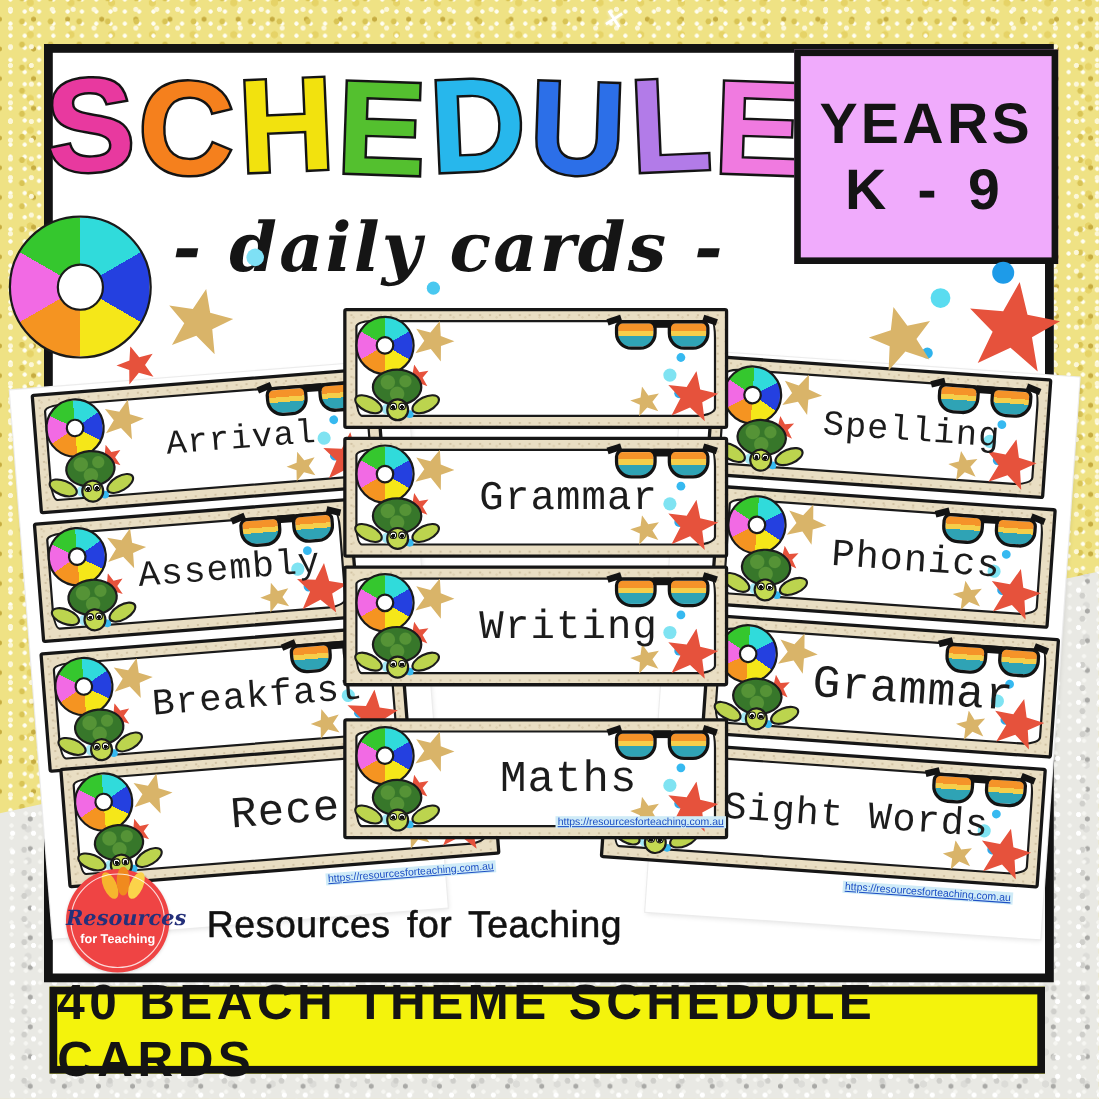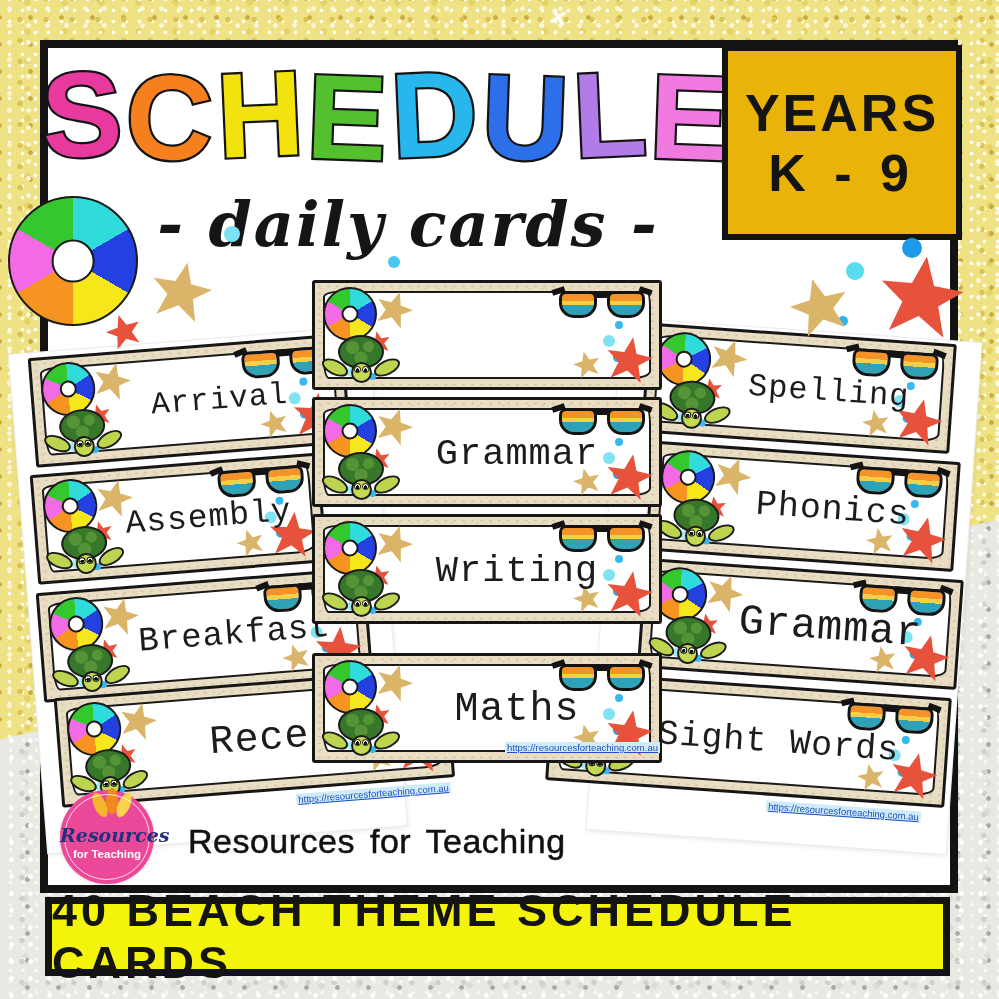--- a/index.html
+++ b/index.html
@@ -144,21 +144,21 @@
   .u-left{left:248px;top:740px;transform:rotate(-4.5deg);}
   .u-right{left:718px;top:758px;transform:rotate(4deg);}
 
   
   .big-ball{left:8px;top:196px;width:130px;height:130px;z-index:25;position:absolute;}
   .deco-dot{position:absolute;border-radius:50%;z-index:24;}
   .pd{position:absolute;z-index:24;}
 
   
   .logo{position:absolute;left:60px;top:790px;width:94px;height:94px;border-radius:50%;
-        background:#ec4899;z-index:40;box-shadow:0 1px 3px rgba(0,0,0,.15);}
+        background:#ef4444;z-index:40;box-shadow:0 1px 3px rgba(0,0,0,.15);}
   .logo .ring{position:absolute;inset:4px;border:1.6px solid rgba(255,255,255,.8);border-radius:50%;}
   .logo .petal{position:absolute;width:12px;height:26px;border-radius:50%;top:2px;}
   .logo .p1{left:34px;background:#F6B52E;transform:rotate(-24deg);}
   .logo .p2{left:46px;top:-2px;background:#F08A1E;}
   .logo .p3{left:58px;background:#FBD34A;transform:rotate(24deg);}
   .logo .script{position:absolute;left:0;right:0;top:34px;text-align:center;
         font-family:"DejaVu Serif",serif;font-style:italic;font-weight:700;
         font-size:19px;color:#24307A;}
   .logo .sub{position:absolute;left:0;right:0;top:58px;text-align:center;
         font-size:11.5px;color:#fff;font-weight:bold;}
@@ -652,21 +652,21 @@
     <div class="star tan s4"></div>
     <div class="card-label" style="font-size: 35px;">Sight Words</div>
   </div>
       </div>
 
     <a class="site-url u-mid">https://resourcesforteaching.com.au</a>
     <a class="site-url u-left">https://resourcesforteaching.com.au</a>
     <a class="site-url u-right">https://resourcesforteaching.com.au</a>
   </div>
 
-  <div class="badge" style="background: #eab308;">
+  <div class="badge" style="background: #f0abfc;">
     <div class="l1">YEARS</div>
     <div class="l2">K - 9</div>
   </div>
 
   <div class="ball big-ball">
       <i></i>
     </div>
   <div class="deco-dot" style="left:224px;top:226px;width:16px;height:16px;background:#7EE0F5"></div>
   <div class="deco-dot" style="left:388px;top:256px;width:12px;height:12px;background:#49C8F0"></div>
   <div class="star tan pd" style="left:150px;top:262px;width:62px;height:62px;transform:rotate(12deg)"></div>

